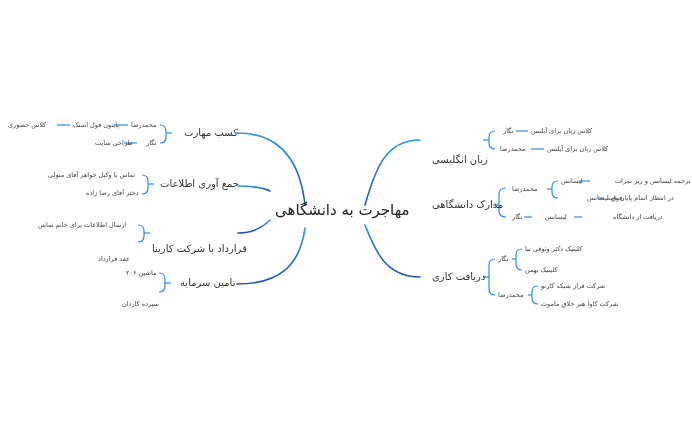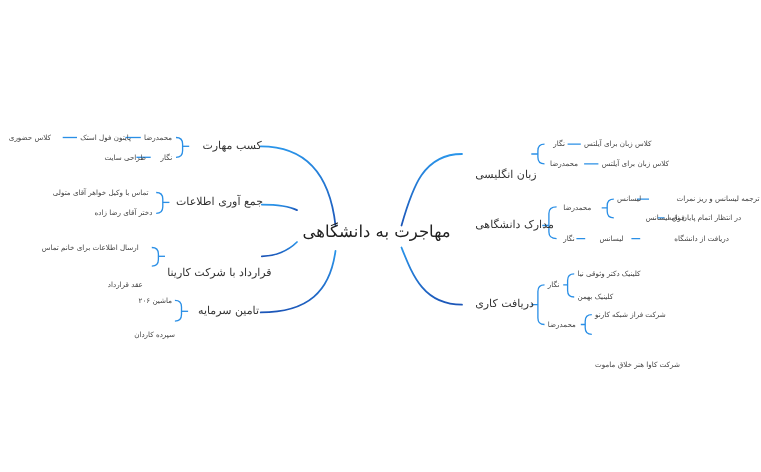--- a/index.html
+++ b/index.html
@@ -91,21 +91,21 @@
   <div class="t sub" style="left:512px;top:214px;">نگار</div>
   <div class="t sub" style="left:545px;top:214px;">لیسانس</div>
   <div class="t leaf" style="left:585px;top:214px;margin-left:28px;">دریافت از دانشگاه</div>
 
   <div class="t main" style="left:432px;top:272px;">دریافت کاری</div>
   <div class="t sub" style="left:498px;top:256px;">نگار</div>
   <div class="t leaf" style="left:525px;top:246px;">کلینیک دکتر وثوقی نیا</div>
   <div class="t leaf" style="left:525px;top:267px;">کلینیک بهمن</div>
   <div class="t sub" style="left:498px;top:292px;">محمدرضا</div>
   <div class="t leaf" style="left:541px;top:283px;">شرکت فراز شبکه کارنو</div>
-  <div class="t leaf" style="left:541px;top:301px;margin-top:28px;">شرکت کاوا هنر خلاق ماموت</div>
+  <div class="t leaf" style="left:541px;top:301px;">شرکت کاوا هنر خلاق ماموت</div>
 
   <div class="t main" style="left:184px;top:128px;">کسب مهارت</div>
   <div class="t sub" style="left:131px;top:122px;">محمدرضا</div>
   <div class="t sub" style="left:73px;top:122px;">پایتون فول استک</div>
   <div class="t leaf" style="left:8px;top:122px;">کلاس حضوری</div>
   <div class="t sub" style="left:146px;top:140px;">نگار</div>
   <div class="t leaf" style="left:95px;top:140px;">طراحی سایت</div>
 
   <div class="t main" style="left:160px;top:179px;">جمع آوری اطلاعات</div>
   <div class="t leaf" style="left:48px;top:172px;">تماس با وکیل خواهر آقای متولی</div>

